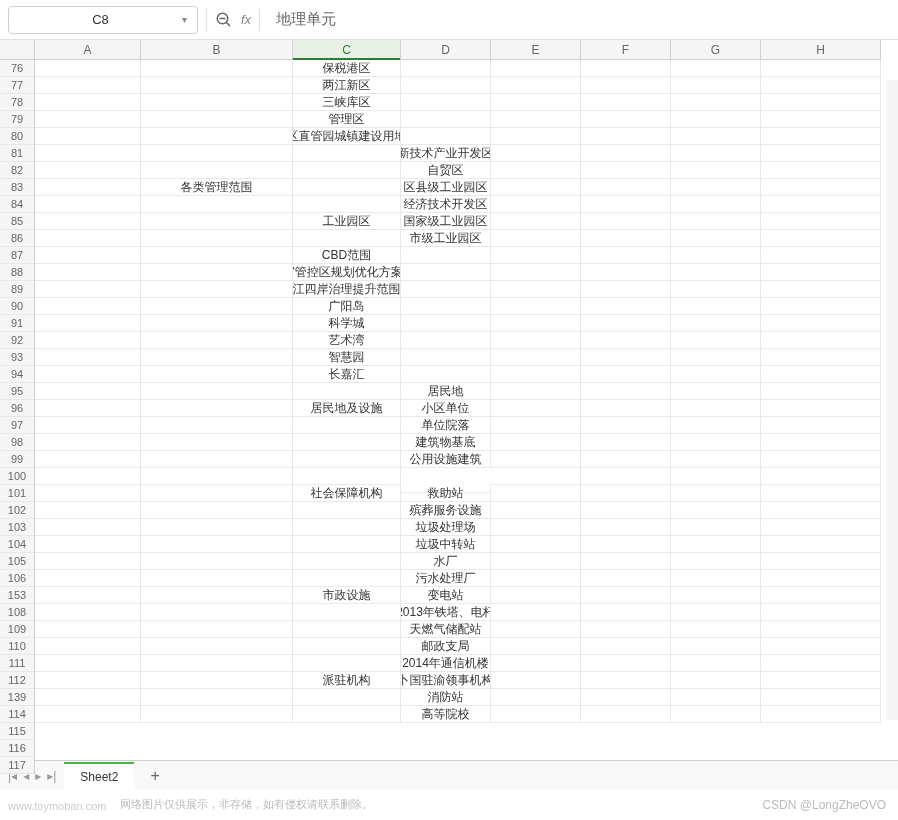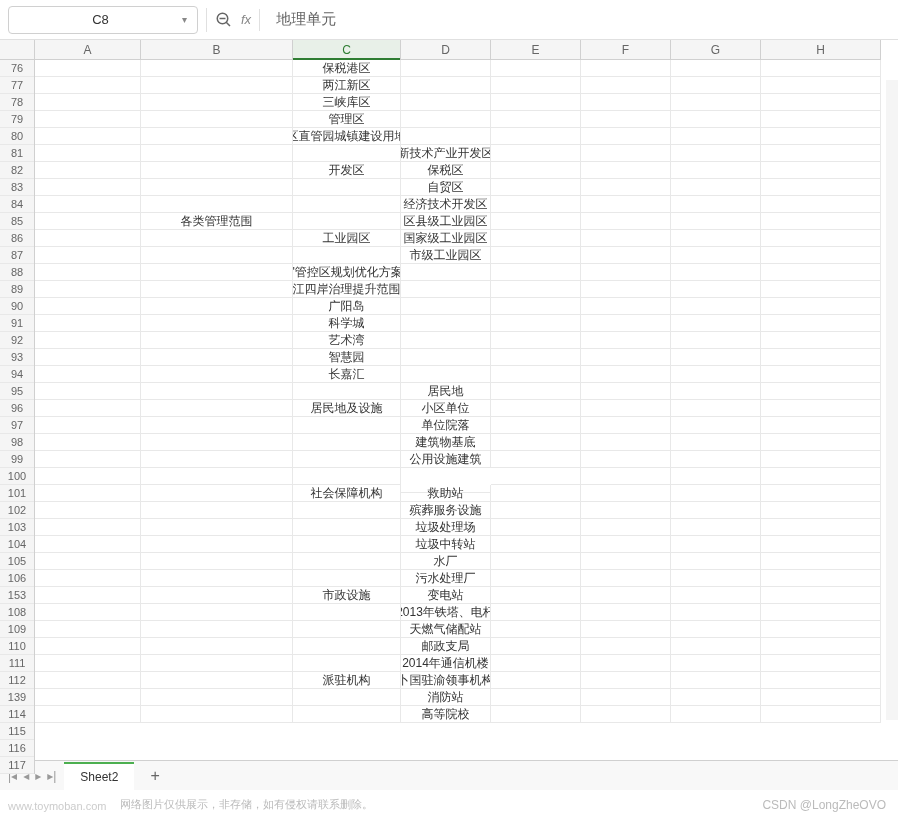--- a/index.html
+++ b/index.html
@@ -174,72 +174,72 @@
         <div class="cell" style="width: 108px;"></div>
         <div class="cell" style="width: 90px;">新技术产业开发区</div>
         <div class="cell" style="width: 90px;"></div>
         <div class="cell" style="width: 90px;"></div>
         <div class="cell" style="width: 90px;"></div>
         <div class="cell" style="width: 120px;"></div>
       </div>
       <div class="grid-row">
         <div class="cell" style="width: 106px;"></div>
         <div class="cell" style="width: 152px;"></div>
-        <div class="cell" style="width: 108px;">开发区</div>
-        <div class="cell" style="width: 90px;">保税区</div>
-        <div class="cell" style="width: 90px;"></div>
-        <div class="cell" style="width: 90px;"></div>
-        <div class="cell" style="width: 90px;"></div>
-        <div class="cell" style="width: 120px;"></div>
-      </div>
-      <div class="grid-row">
-        <div class="cell" style="width: 106px;"></div>
-        <div class="cell" style="width: 152px;"></div>
         <div class="cell" style="width: 108px;"></div>
         <div class="cell" style="width: 90px;">自贸区</div>
         <div class="cell" style="width: 90px;"></div>
         <div class="cell" style="width: 90px;"></div>
         <div class="cell" style="width: 90px;"></div>
         <div class="cell" style="width: 120px;"></div>
       </div>
       <div class="grid-row">
         <div class="cell" style="width: 106px;"></div>
+        <div class="cell" style="width: 152px;">各类管理范围</div>
+        <div class="cell" style="width: 108px;"></div>
+        <div class="cell" style="width: 90px;">区县级工业园区</div>
+        <div class="cell" style="width: 90px;"></div>
+        <div class="cell" style="width: 90px;"></div>
+        <div class="cell" style="width: 90px;"></div>
+        <div class="cell" style="width: 120px;"></div>
+      </div>
+      <div class="grid-row">
+        <div class="cell" style="width: 106px;"></div>
         <div class="cell" style="width: 152px;"></div>
         <div class="cell" style="width: 108px;"></div>
         <div class="cell" style="width: 90px;">经济技术开发区</div>
-        <div class="cell" style="width: 90px;"></div>
-        <div class="cell" style="width: 90px;"></div>
-        <div class="cell" style="width: 90px;"></div>
-        <div class="cell" style="width: 120px;"></div>
-      </div>
-      <div class="grid-row">
-        <div class="cell" style="width: 106px;"></div>
-        <div class="cell" style="width: 152px;">各类管理范围</div>
-        <div class="cell" style="width: 108px;"></div>
-        <div class="cell" style="width: 90px;">区县级工业园区</div>
         <div class="cell" style="width: 90px;"></div>
         <div class="cell" style="width: 90px;"></div>
         <div class="cell" style="width: 90px;"></div>
         <div class="cell" style="width: 120px;"></div>
       </div>
       <div class="grid-row">
         <div class="cell" style="width: 106px;"></div>
         <div class="cell" style="width: 152px;"></div>
         <div class="cell" style="width: 108px;">工业园区</div>
         <div class="cell" style="width: 90px;">国家级工业园区</div>
         <div class="cell" style="width: 90px;"></div>
         <div class="cell" style="width: 90px;"></div>
         <div class="cell" style="width: 90px;"></div>
         <div class="cell" style="width: 120px;"></div>
       </div>
       <div class="grid-row">
         <div class="cell" style="width: 106px;"></div>
         <div class="cell" style="width: 152px;"></div>
         <div class="cell" style="width: 108px;"></div>
         <div class="cell" style="width: 90px;">市级工业园区</div>
+        <div class="cell" style="width: 90px;"></div>
+        <div class="cell" style="width: 90px;"></div>
+        <div class="cell" style="width: 90px;"></div>
+        <div class="cell" style="width: 120px;"></div>
+      </div>
+      <div class="grid-row">
+        <div class="cell" style="width: 106px;"></div>
+        <div class="cell" style="width: 152px;"></div>
+        <div class="cell" style="width: 108px;">CBD范围</div>
+        <div class="cell" style="width: 90px;"></div>
         <div class="cell" style="width: 90px;"></div>
         <div class="cell" style="width: 90px;"></div>
         <div class="cell" style="width: 90px;"></div>
         <div class="cell" style="width: 120px;"></div>
       </div>
       <div class="grid-row">
         <div class="cell" style="width: 106px;"></div>
         <div class="cell" style="width: 152px;"></div>
         <div class="cell" style="width: 108px;">"管控区规划优化方案</div>
         <div class="cell" style="width: 90px;"></div>

